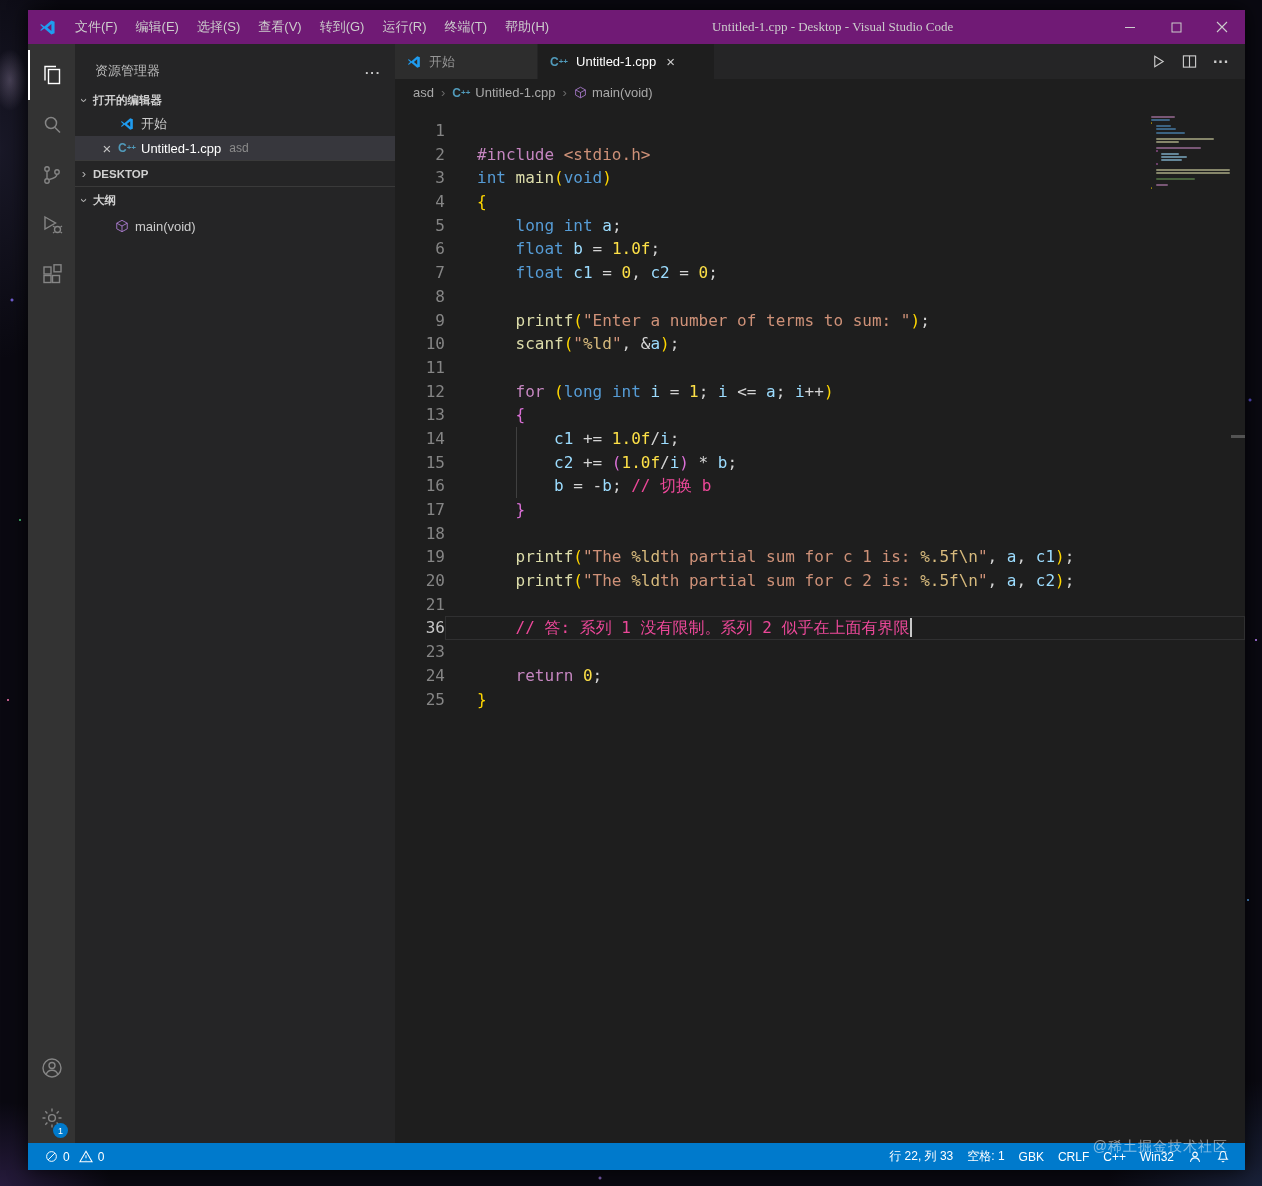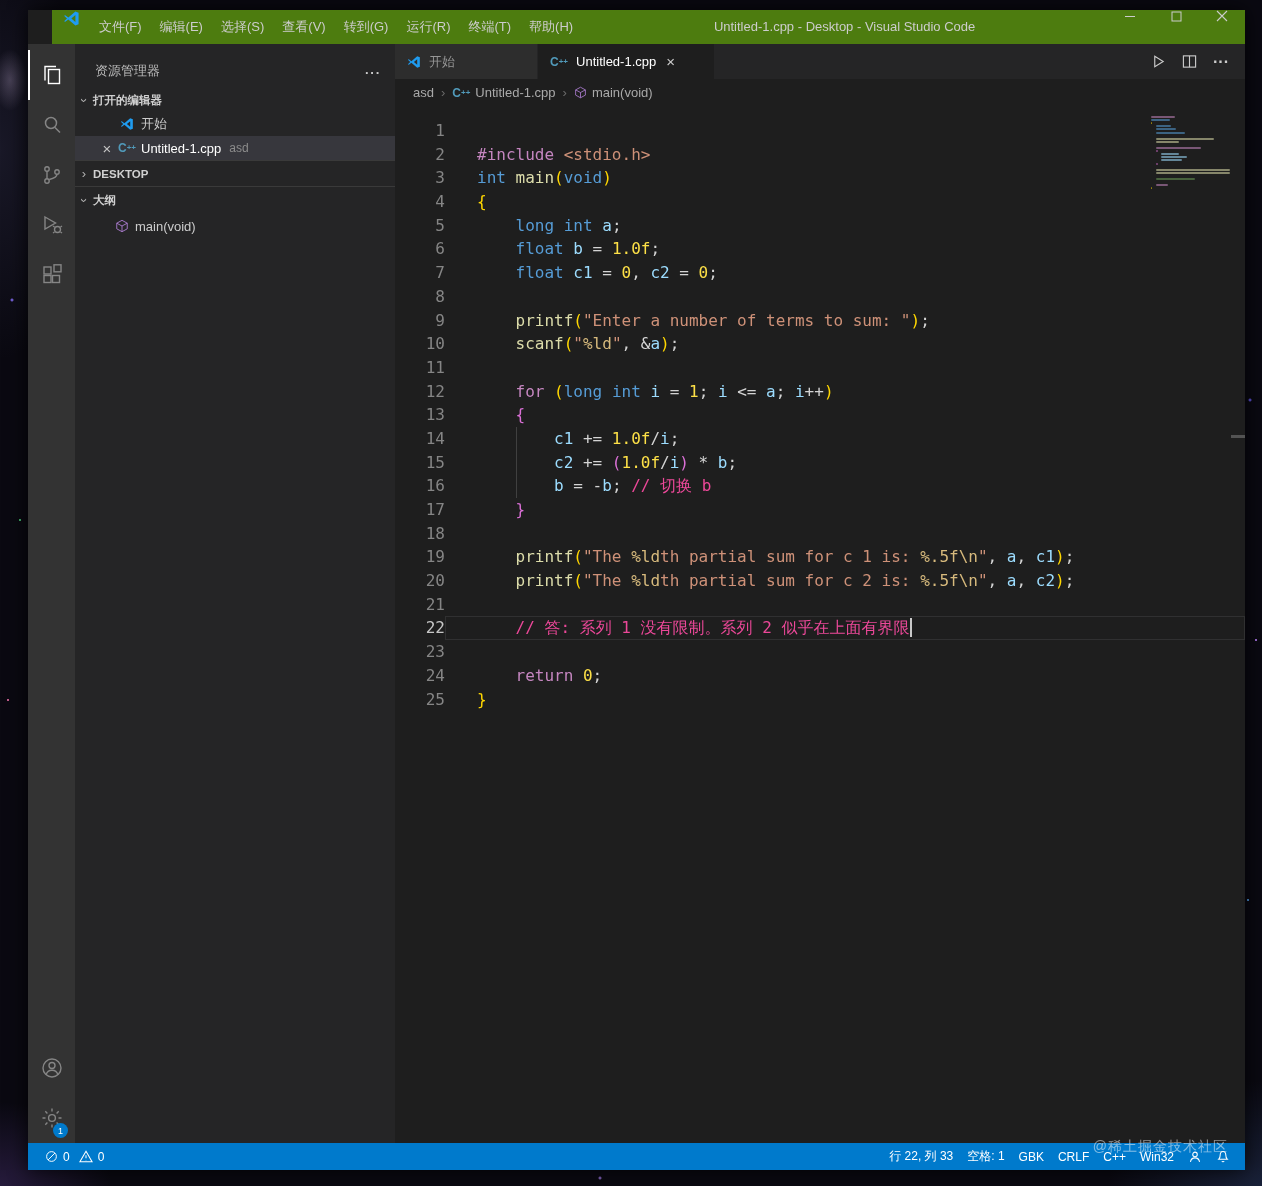--- a/index.html
+++ b/index.html
@@ -15,25 +15,25 @@
       radial-gradient(2px 2px at 1248px 900px, #4a90d0 40%, transparent 60%),
       radial-gradient(3px 3px at 600px 1178px, #7a5cb0 40%, transparent 60%),
       radial-gradient(24px 44px at 10px 80px, rgba(200,180,220,.28), transparent 70%),
       radial-gradient(160px 120px at 0px 1186px, rgba(90,60,140,.35), transparent 70%),
       radial-gradient(220px 150px at 1262px 1186px, rgba(60,90,150,.30), transparent 70%),
       radial-gradient(120px 300px at 0px 150px, rgba(80,80,120,.22), transparent 70%);
   }
   .window { position:absolute; left:28px; top:10px; width:1217px; height:1160px; display:flex; flex-direction:column; background:#1e1e1e; box-shadow:0 0 18px rgba(0,0,0,.8); }
 
   
-  .titlebar { flex:0 0 34px; background:#4d7c0f; display:flex; align-items:flex-start; color:#cccccc; font-size:13px;margin-left:24px; }
+  .titlebar { flex:0 0 34px; background:#701a75; display:flex; align-items:center; color:#cccccc; font-size:13px; }
   .logo { width:38px; display:flex; align-items:center; justify-content:center; }
   .menus { display:flex; align-items:center; }
   .menu-item { padding:0 9px; line-height:34px; white-space:nowrap; }
-  .title-text { flex:1; text-align:center; line-height:34px; color:#cccccc; white-space:nowrap; overflow:hidden; }
+  .title-text { flex:1; text-align:center; line-height:34px; color:#cccccc; white-space:nowrap; overflow:hidden;font-family:Liberation Serif, serif; }
   .win-controls { display:flex; }
   .win-btn { width:46px; display:flex; align-items:center; justify-content:center; color:#cccccc; }
 
   
   .main { flex:1; display:flex; min-height:0; }
 
   .activitybar { width:47px; background:#333333; display:flex; flex-direction:column; align-items:stretch; padding-top:6px; }
   .act-item { height:50px; display:flex; align-items:center; justify-content:center; color:#858585; position:relative; border-left:2px solid transparent; border-right:2px solid transparent; }
   .act-item.active { color:#ffffff; border-left:2px solid #ffffff; }
   .act-bottom { margin-top:auto; }
@@ -368,21 +368,21 @@
               </div>
               <div class="line">
                 <span class="ln">20</span>
                 <span class="lc"><span class="tok-pun">    </span><span class="tok-fn">printf</span><span class="tok-br1">(</span><span class="tok-str">"The </span><span class="tok-fmt">%ld</span><span class="tok-str">th partial sum for c 2 is: </span><span class="tok-fmt">%.5f\n</span><span class="tok-str">"</span><span class="tok-pun">, </span><span class="tok-var">a</span><span class="tok-pun">, </span><span class="tok-var">c2</span><span class="tok-br1">)</span><span class="tok-pun">;</span></span>
               </div>
               <div class="line">
                 <span class="ln">21</span>
                 <span class="lc"></span>
               </div>
               <div class="line current">
-                <span class="ln">22</span>
+                <span class="ln">36</span>
                 <span class="lc"><span class="tok-pun">    </span><span class="tok-cmt">// 答: 系列 1 没有限制。系列 2 似乎在上面有界限</span><span class="cursor"></span></span>
               </div>
               <div class="line">
                 <span class="ln">23</span>
                 <span class="lc"></span>
               </div>
               <div class="line">
                 <span class="ln">24</span>
                 <span class="lc"><span class="tok-pun">    </span><span class="tok-ctrl">return</span><span class="tok-pun"> </span><span class="tok-num">0</span><span class="tok-pun">;</span></span>
               </div>

